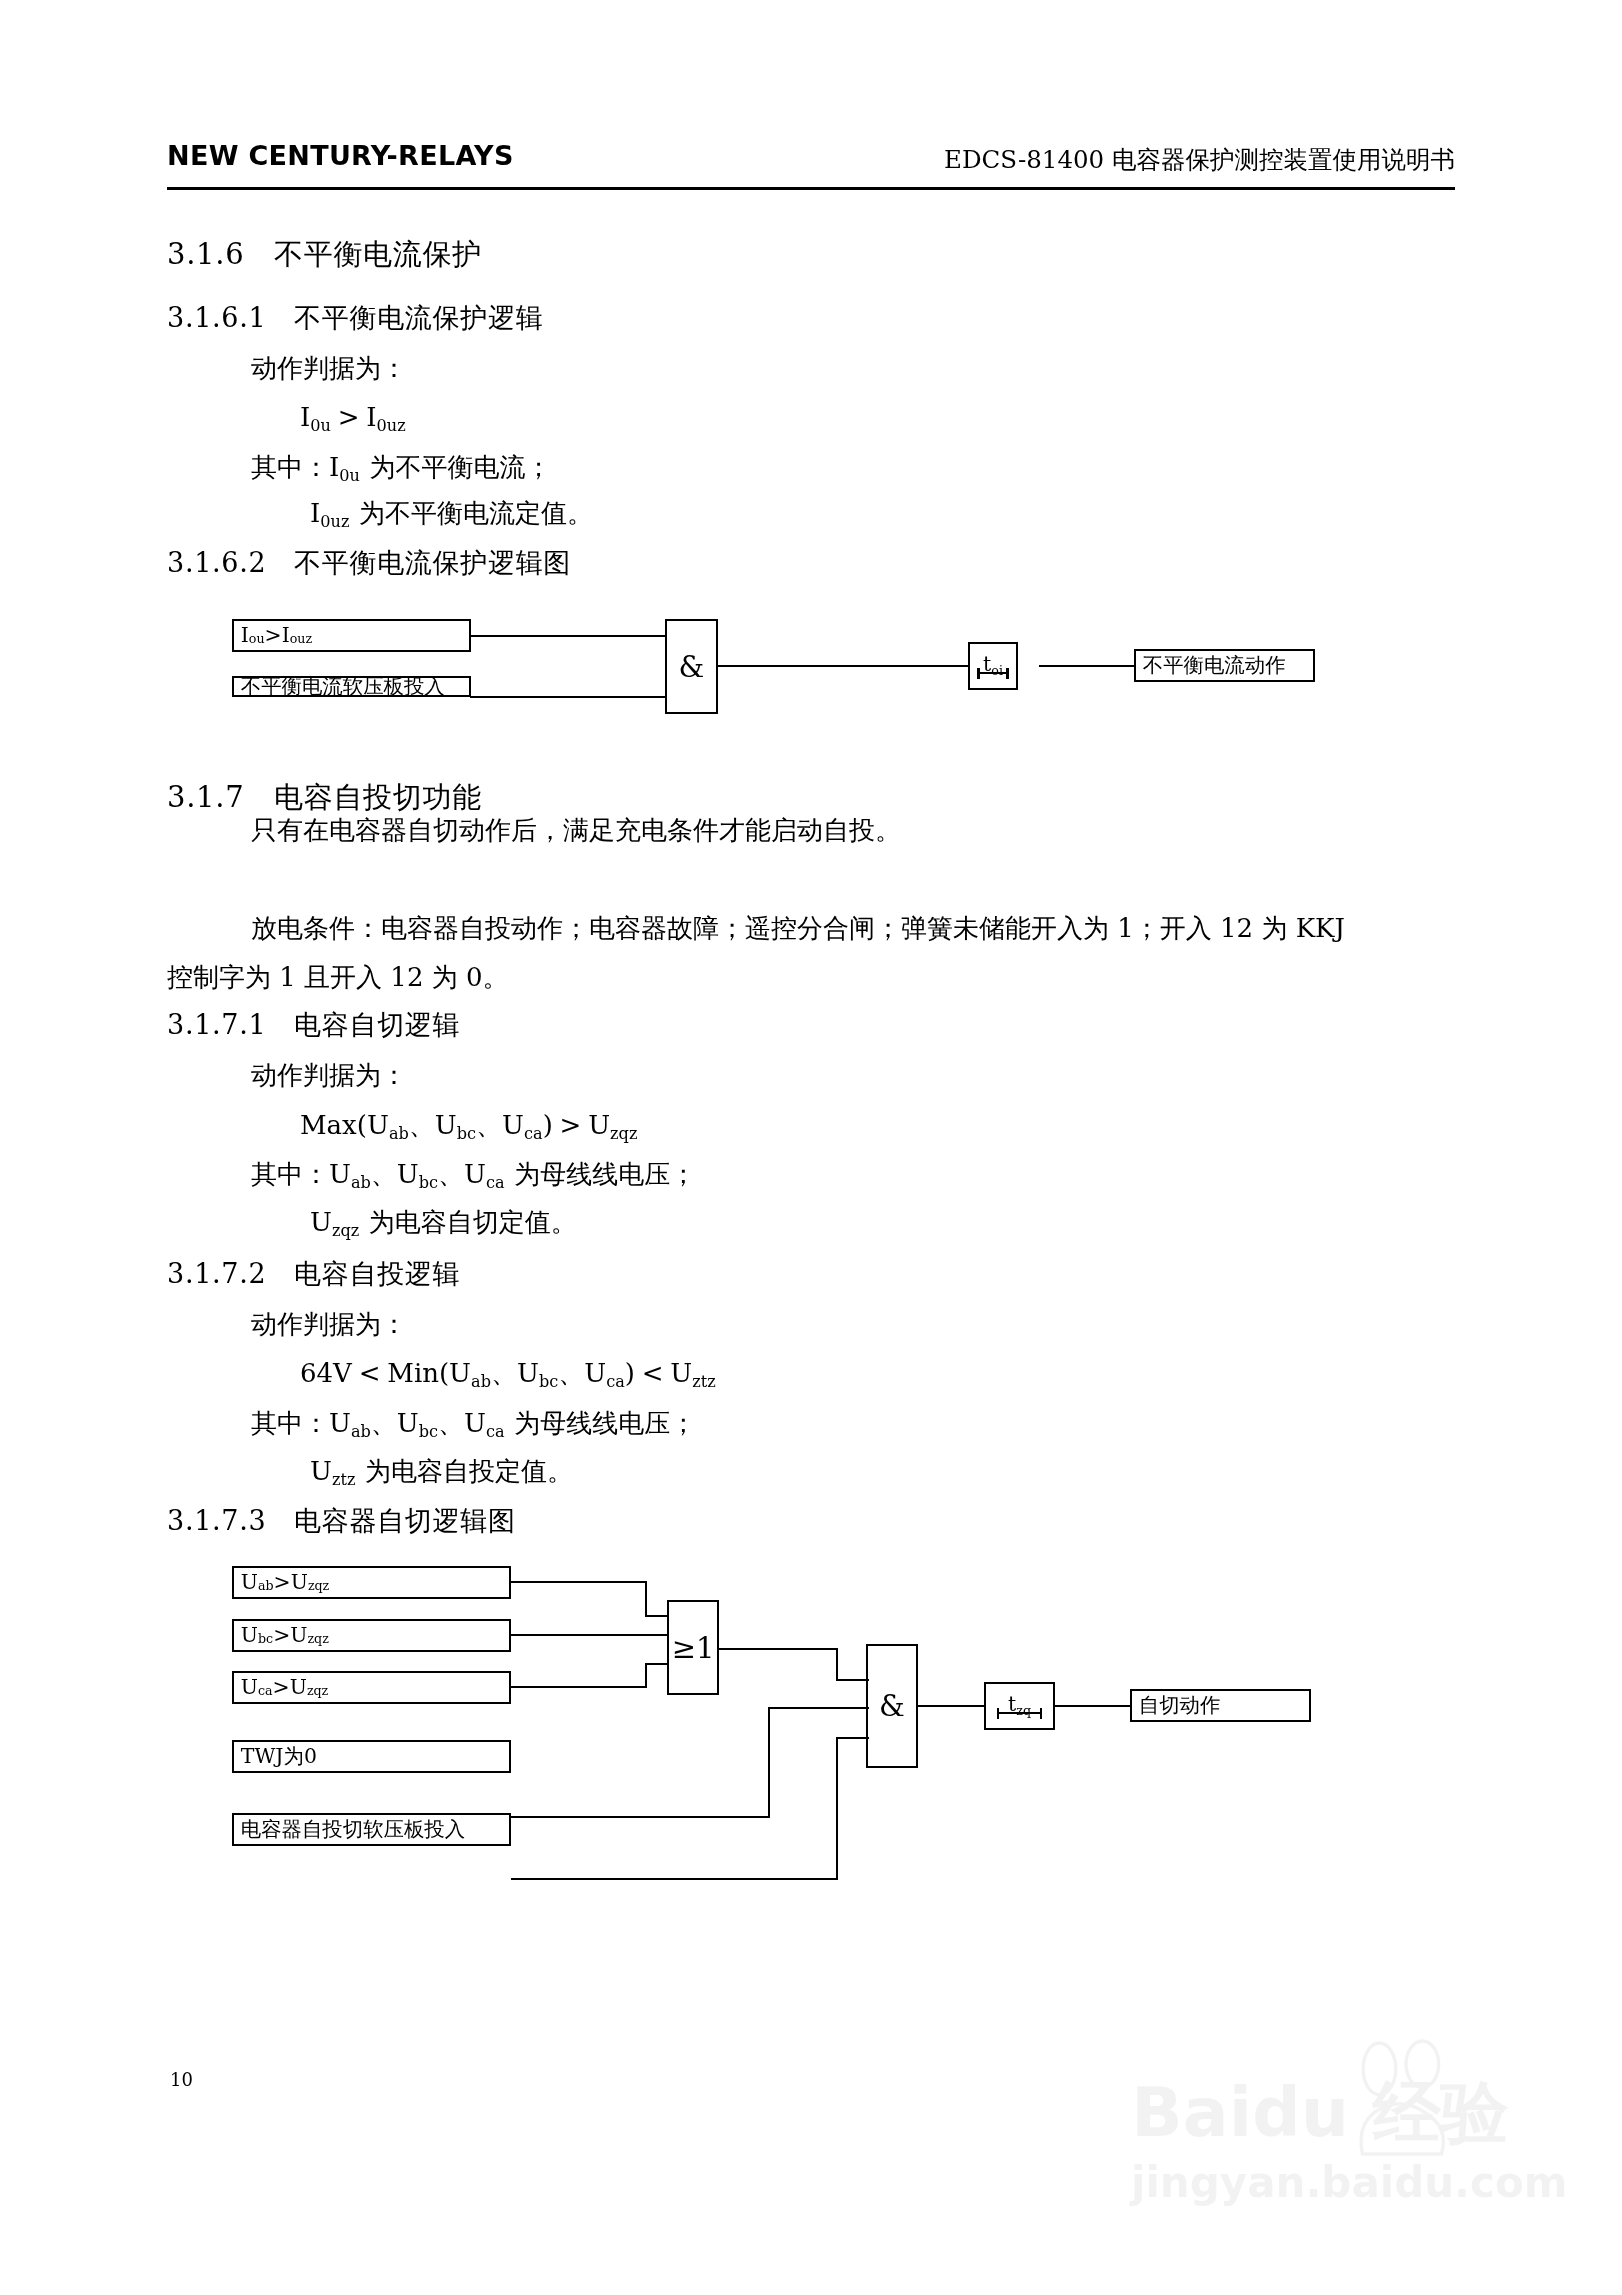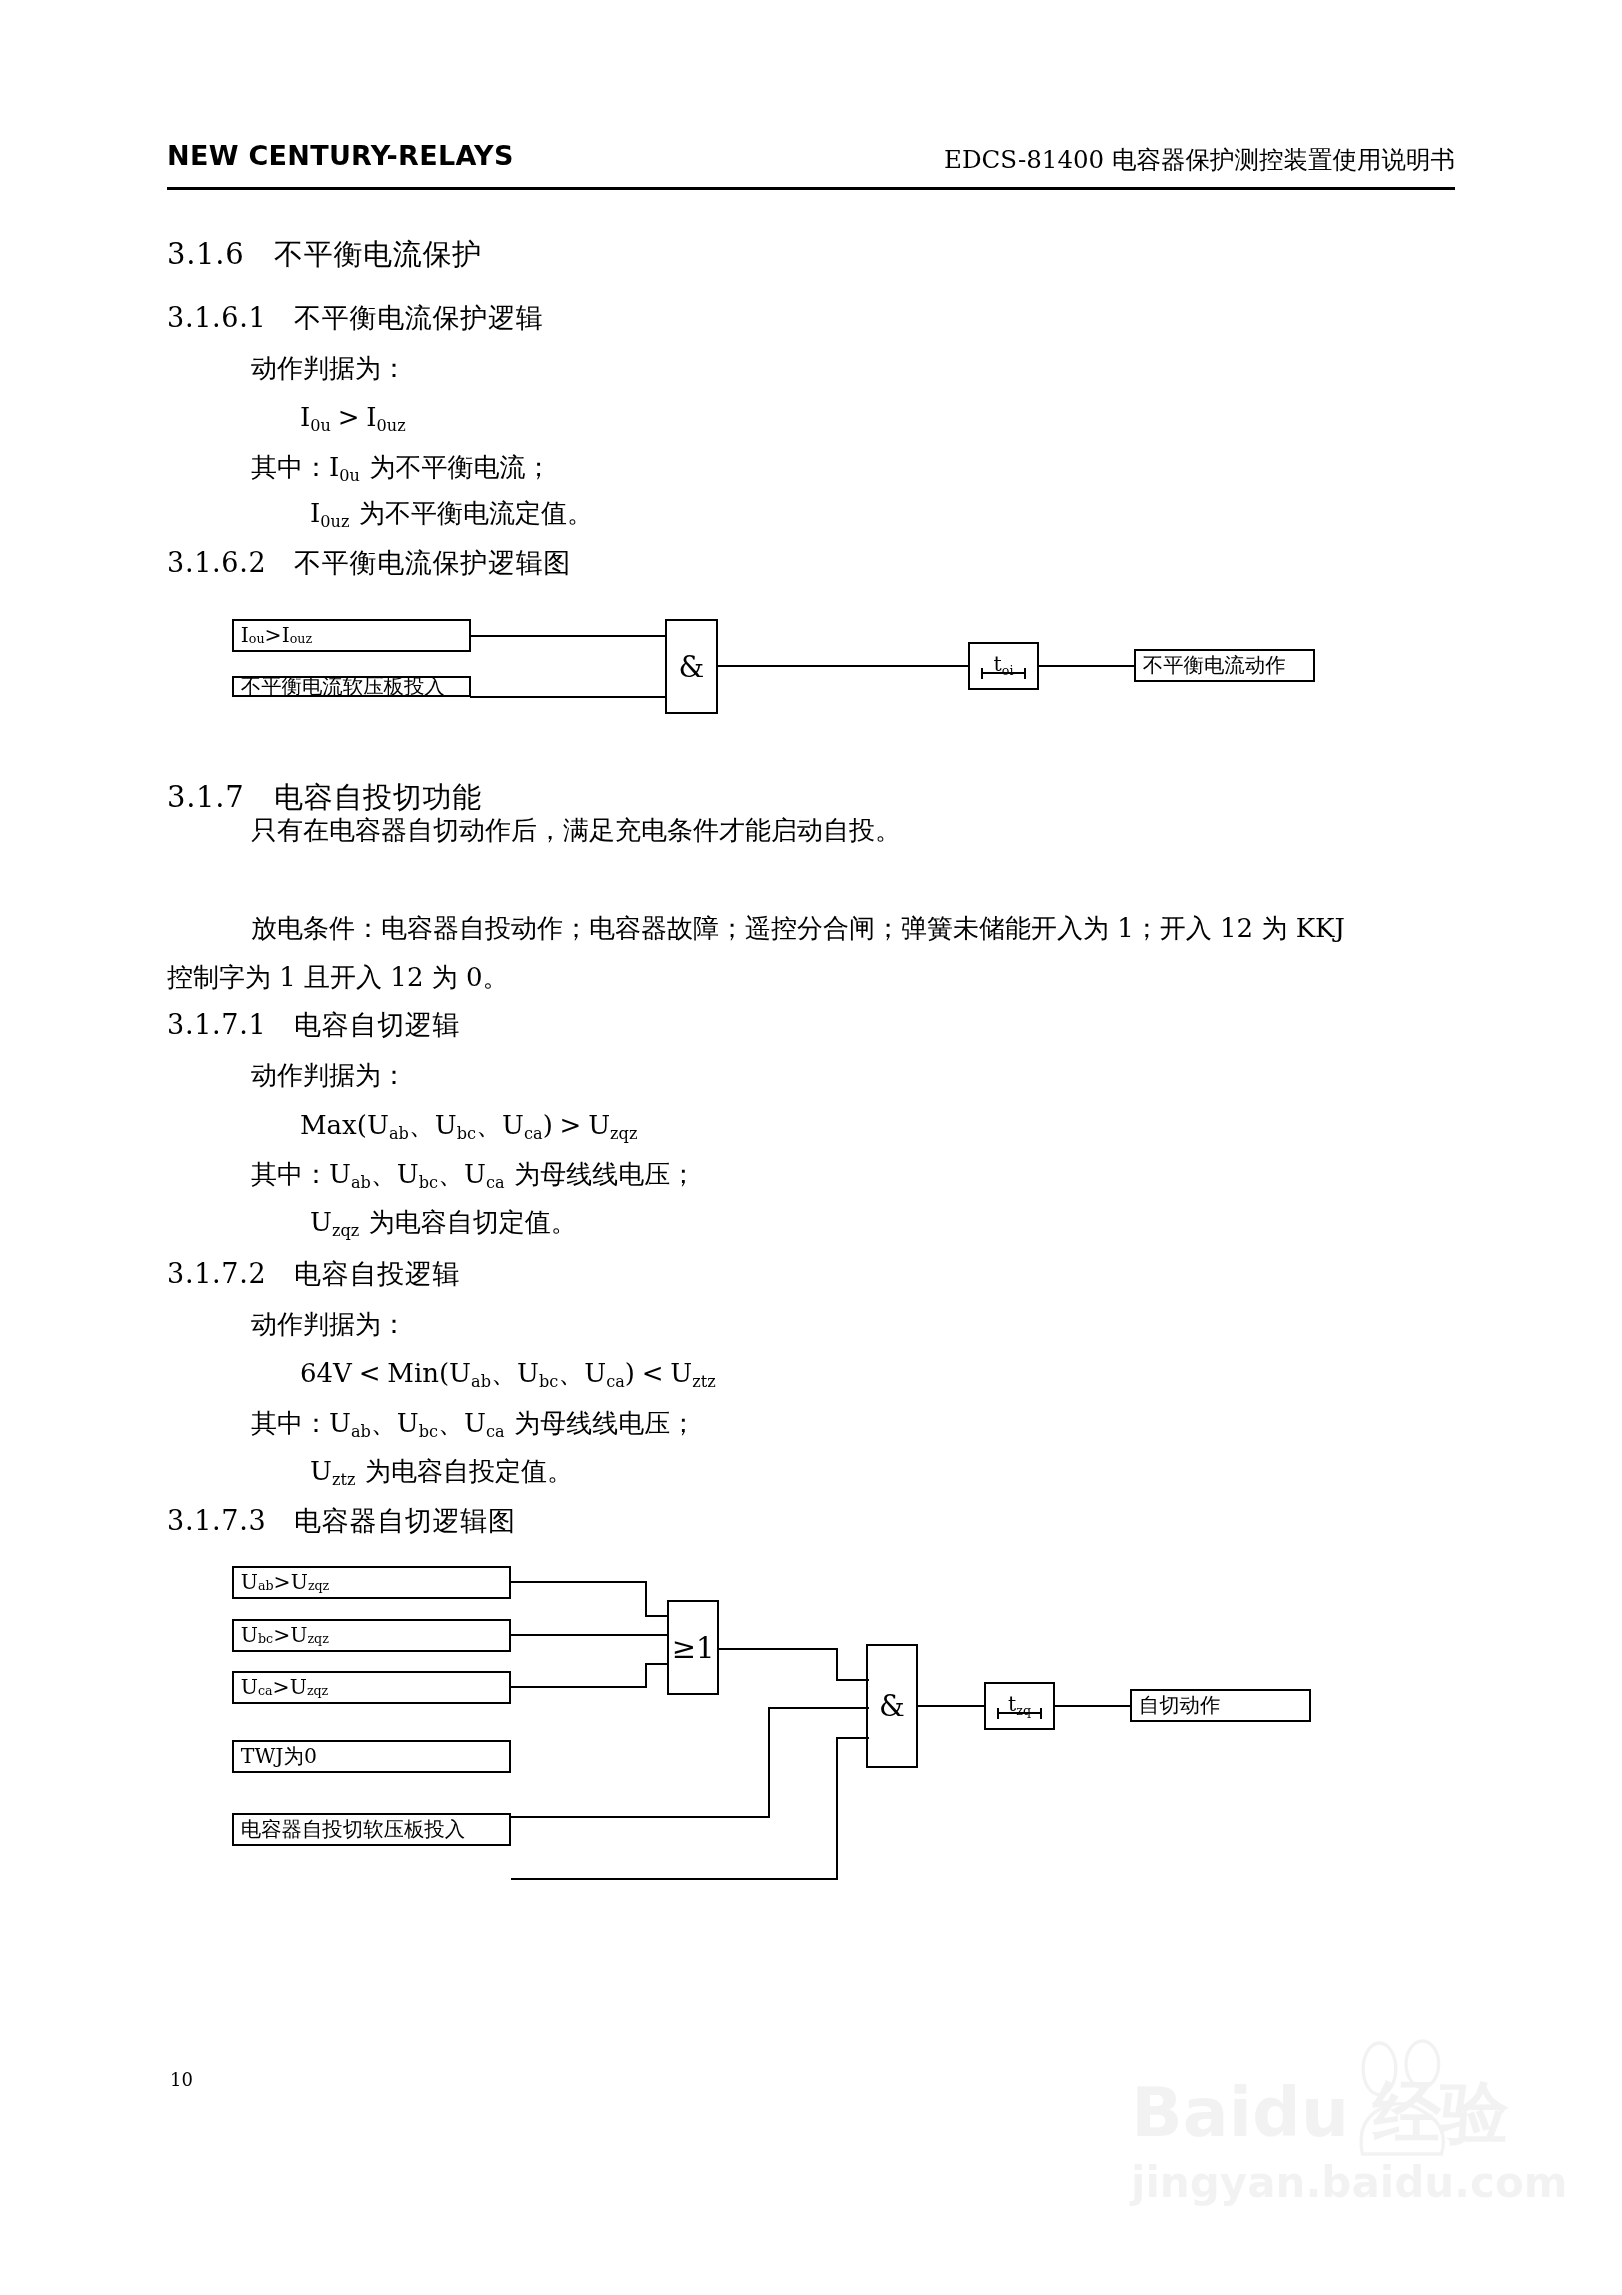--- a/index.html
+++ b/index.html
@@ -143,21 +143,21 @@
       <span>不平衡电流软压板投入</span>
     </div>
 
     <div class="wire-h" style="left:470px;top:635px;width:196px;"></div>
     <div class="wire-h" style="left:470px;top:696px;width:196px;"></div>
 
     <div class="gate" style="left:665px;top:619px;width:53px;height:95px;">&amp;</div>
 
     <div class="wire-h" style="left:718px;top:665px;width:250px;"></div>
 
-    <div class="timer" style="left:968px;top:642px;width:71px;height:48px;">
+    <div class="timer" style="left:968px;top:642px;width:50px;height:48px;">
       <div class="tlabel">
         <span>t</span><sub>oi</sub>
       </div>
       <div class="tbar"></div>
     </div>
 
     <div class="wire-h" style="left:1039px;top:665px;width:95px;"></div>
 
     <div class="lbox" style="left:1134px;top:649px;width:181px;height:33px;">
       <span>不平衡电流动作</span>

